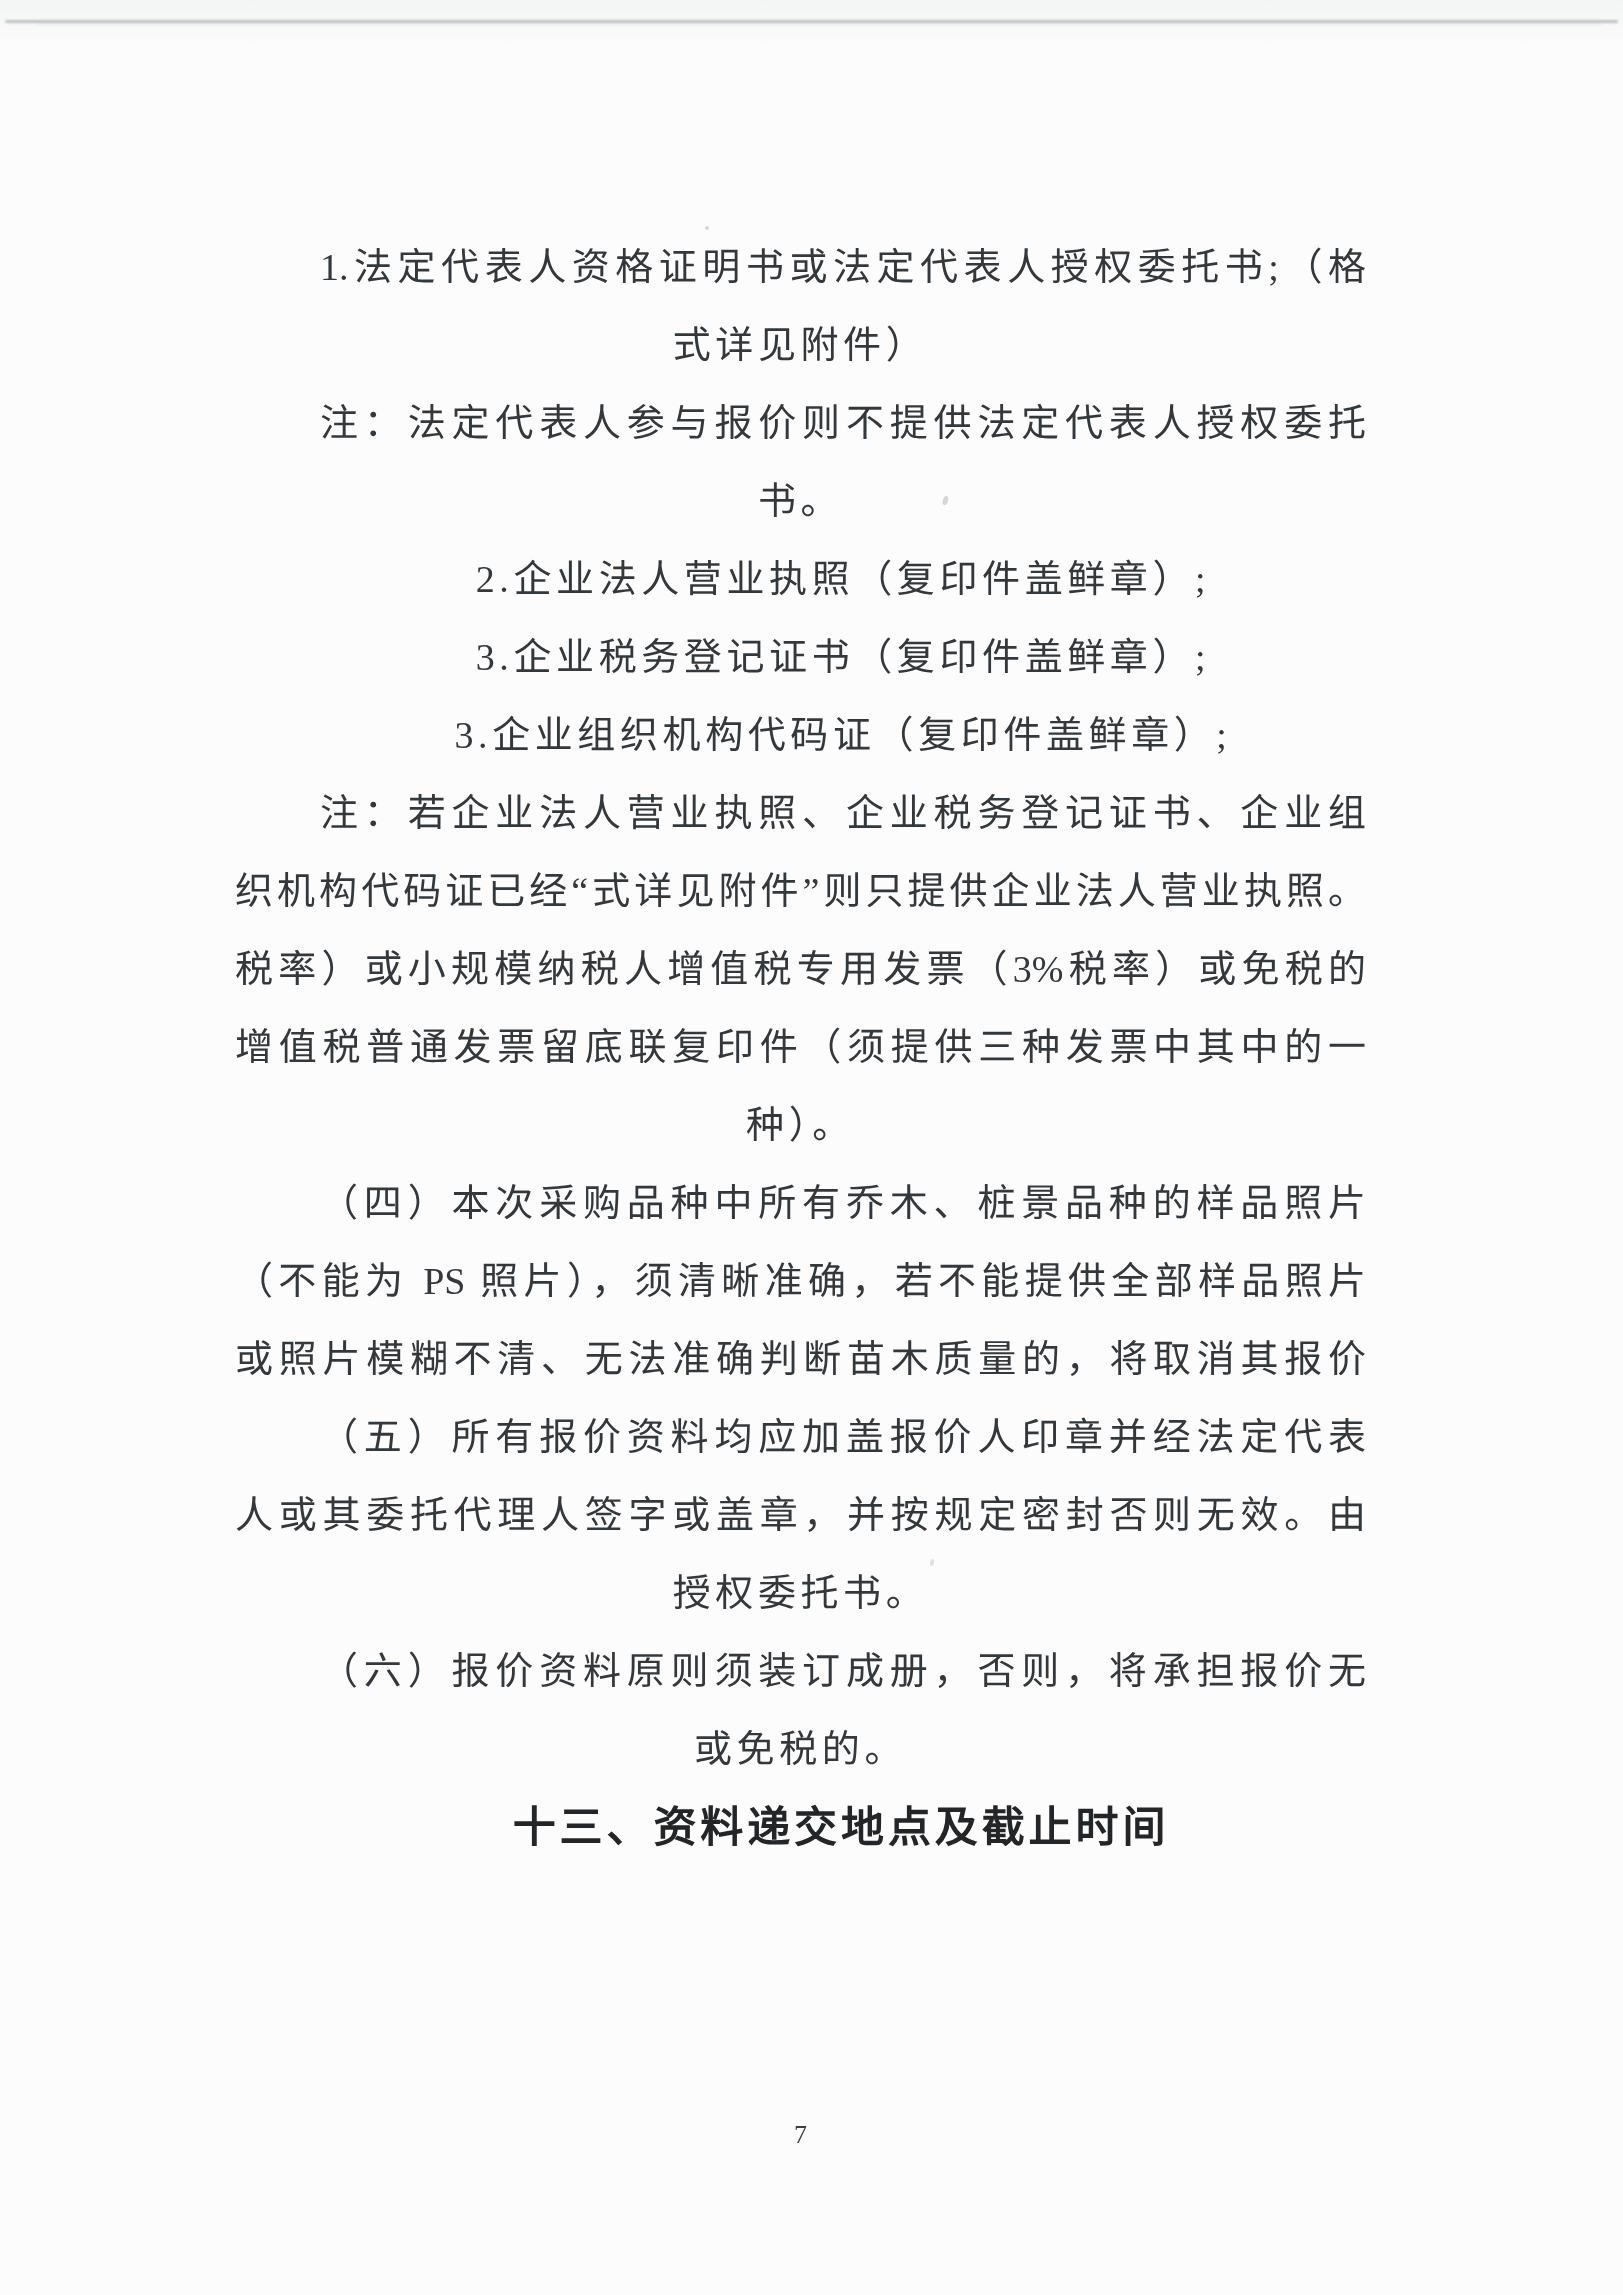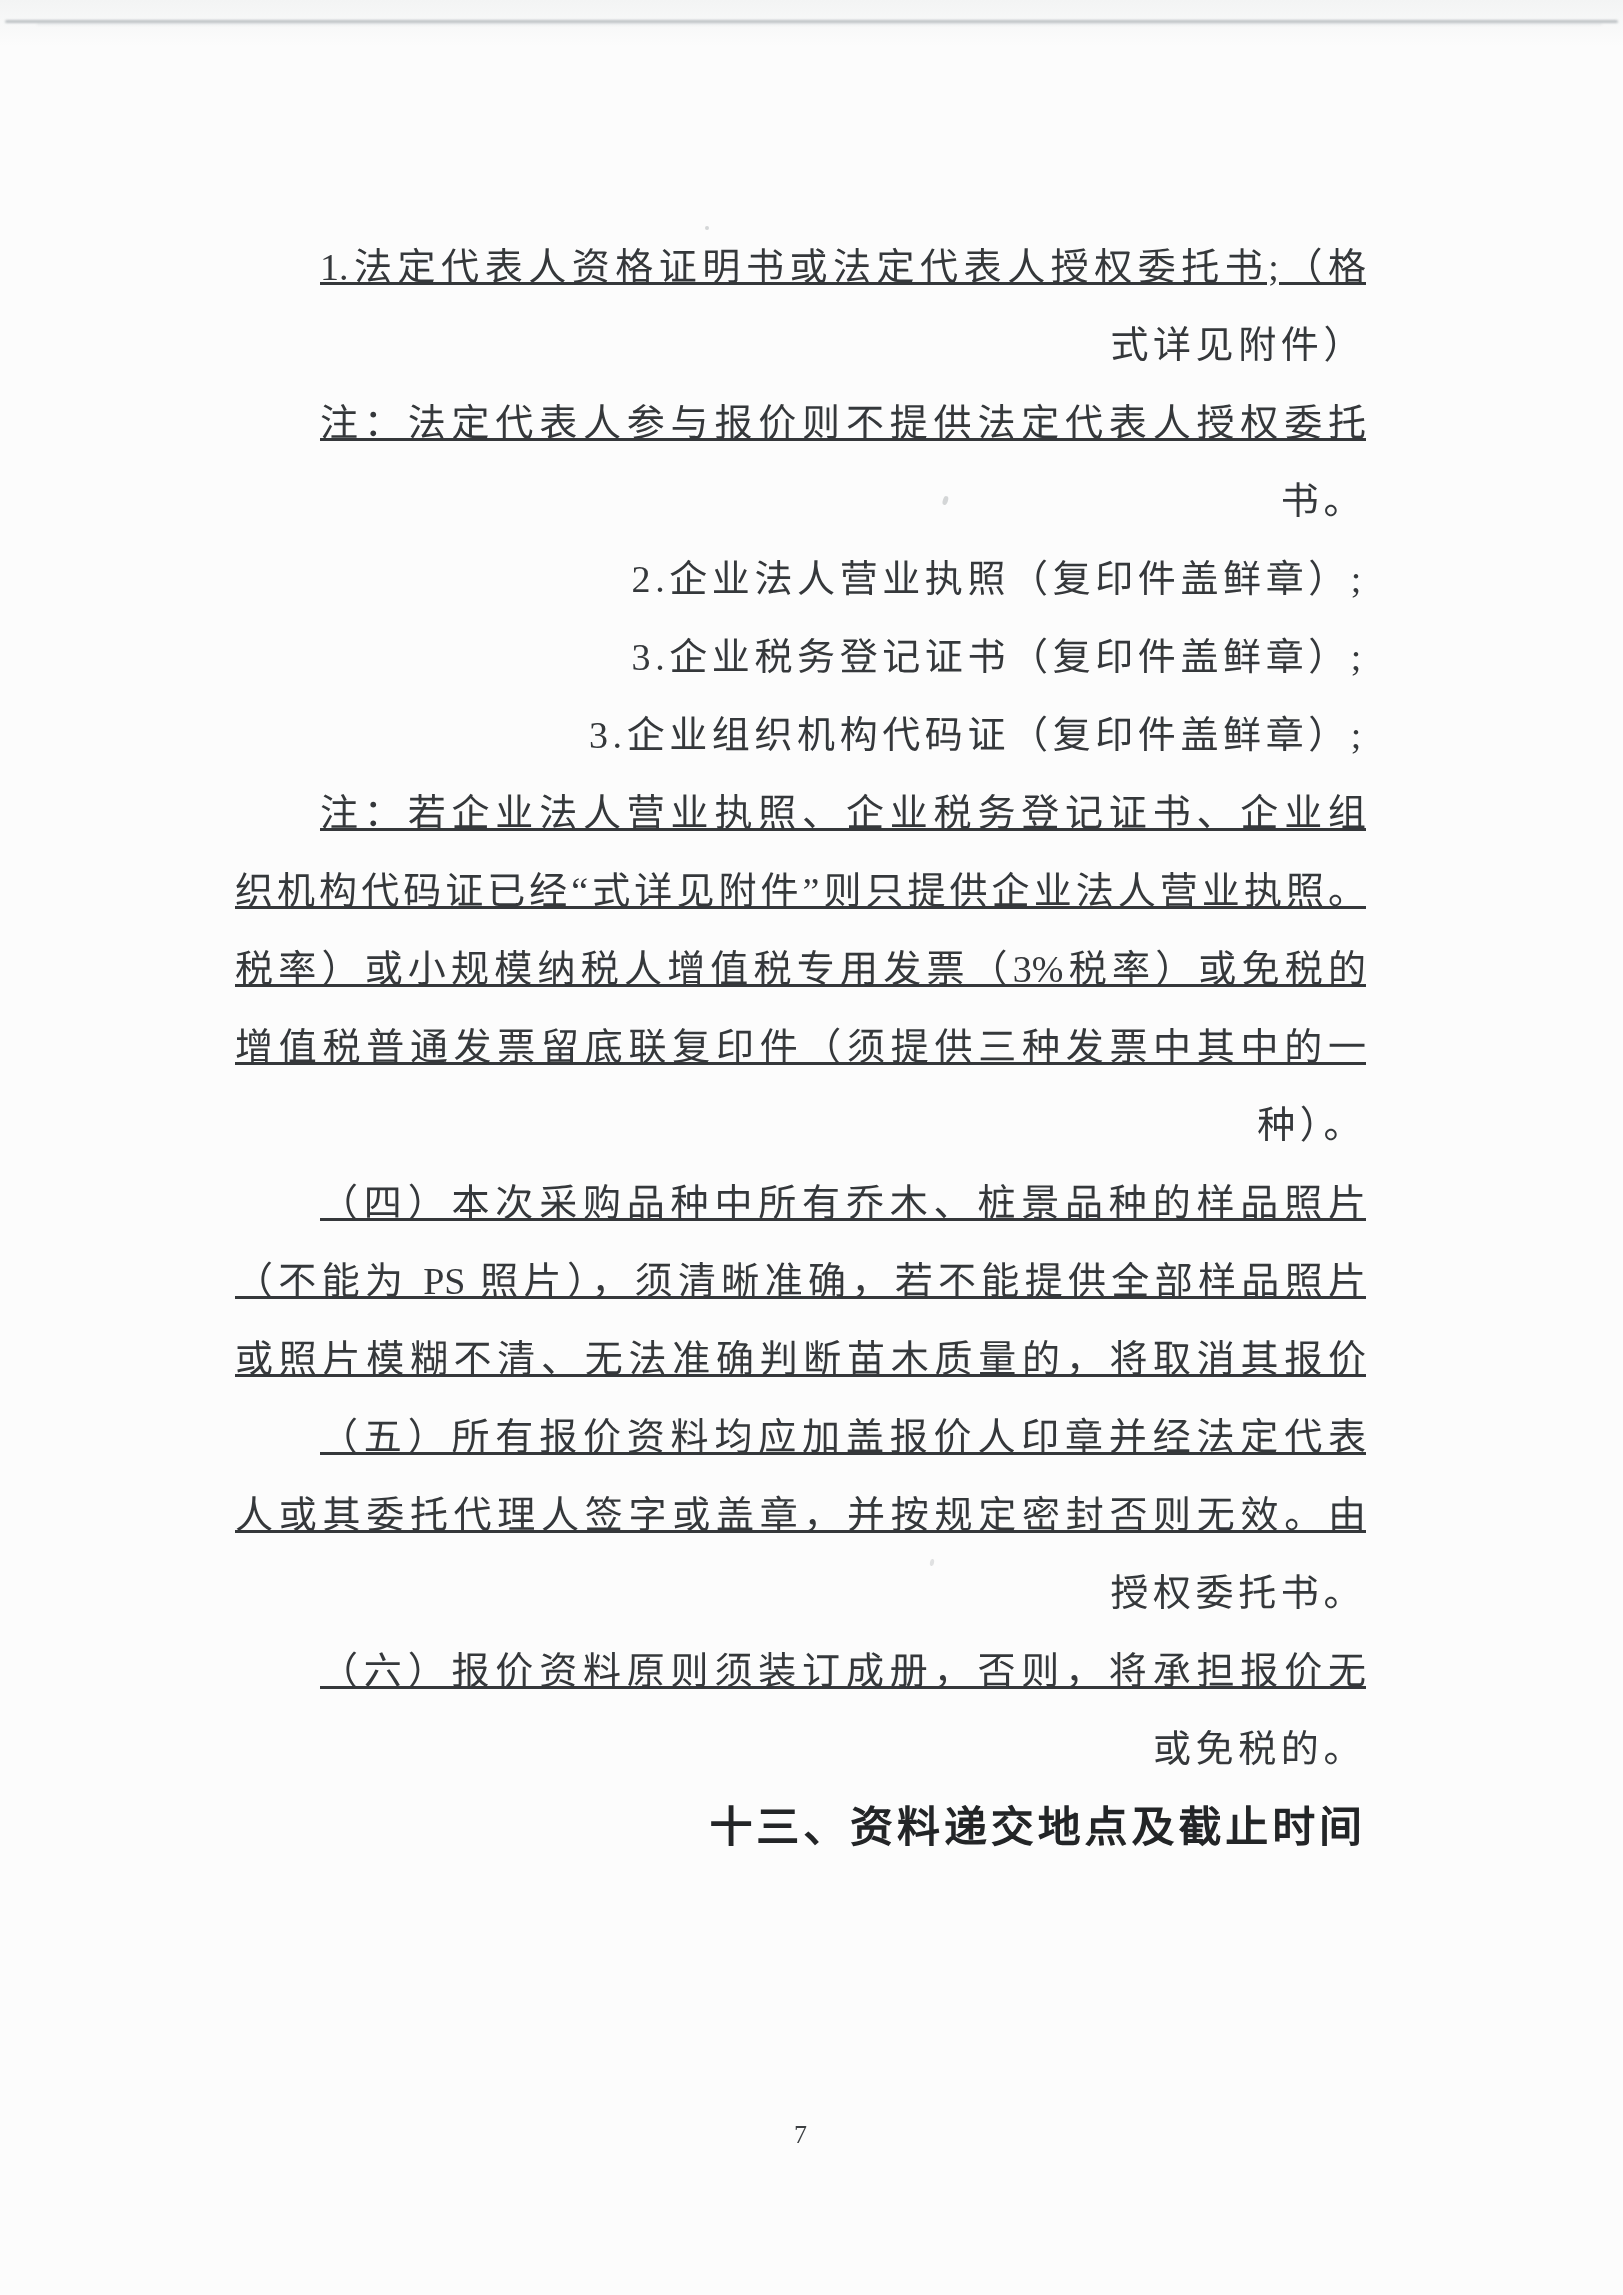--- a/index.html
+++ b/index.html
@@ -42,28 +42,27 @@
     left: 235px;
     top: 228px;
     width: 1131px;
   }
   .line {
     height: 78px;
     line-height: 78px;
     font-size: 38px;
     letter-spacing: 4.6px;
     white-space: nowrap;
-    text-align: right;
+    text-align: center;
   }
   .line.justify {
     letter-spacing: 0;
     white-space: normal;
     text-align: justify;
     text-align-last: justify;
-    text-decoration: underline;
   }
   .line.indent { padding-left: 85px; }
   .line.heading {
     font-family: "Liberation Sans", "DejaVu Sans", sans-serif;
     font-weight: 700;
     font-size: 43px;
     letter-spacing: 3.9px;
     color: #232527;
     padding-left: 81px;
   }

